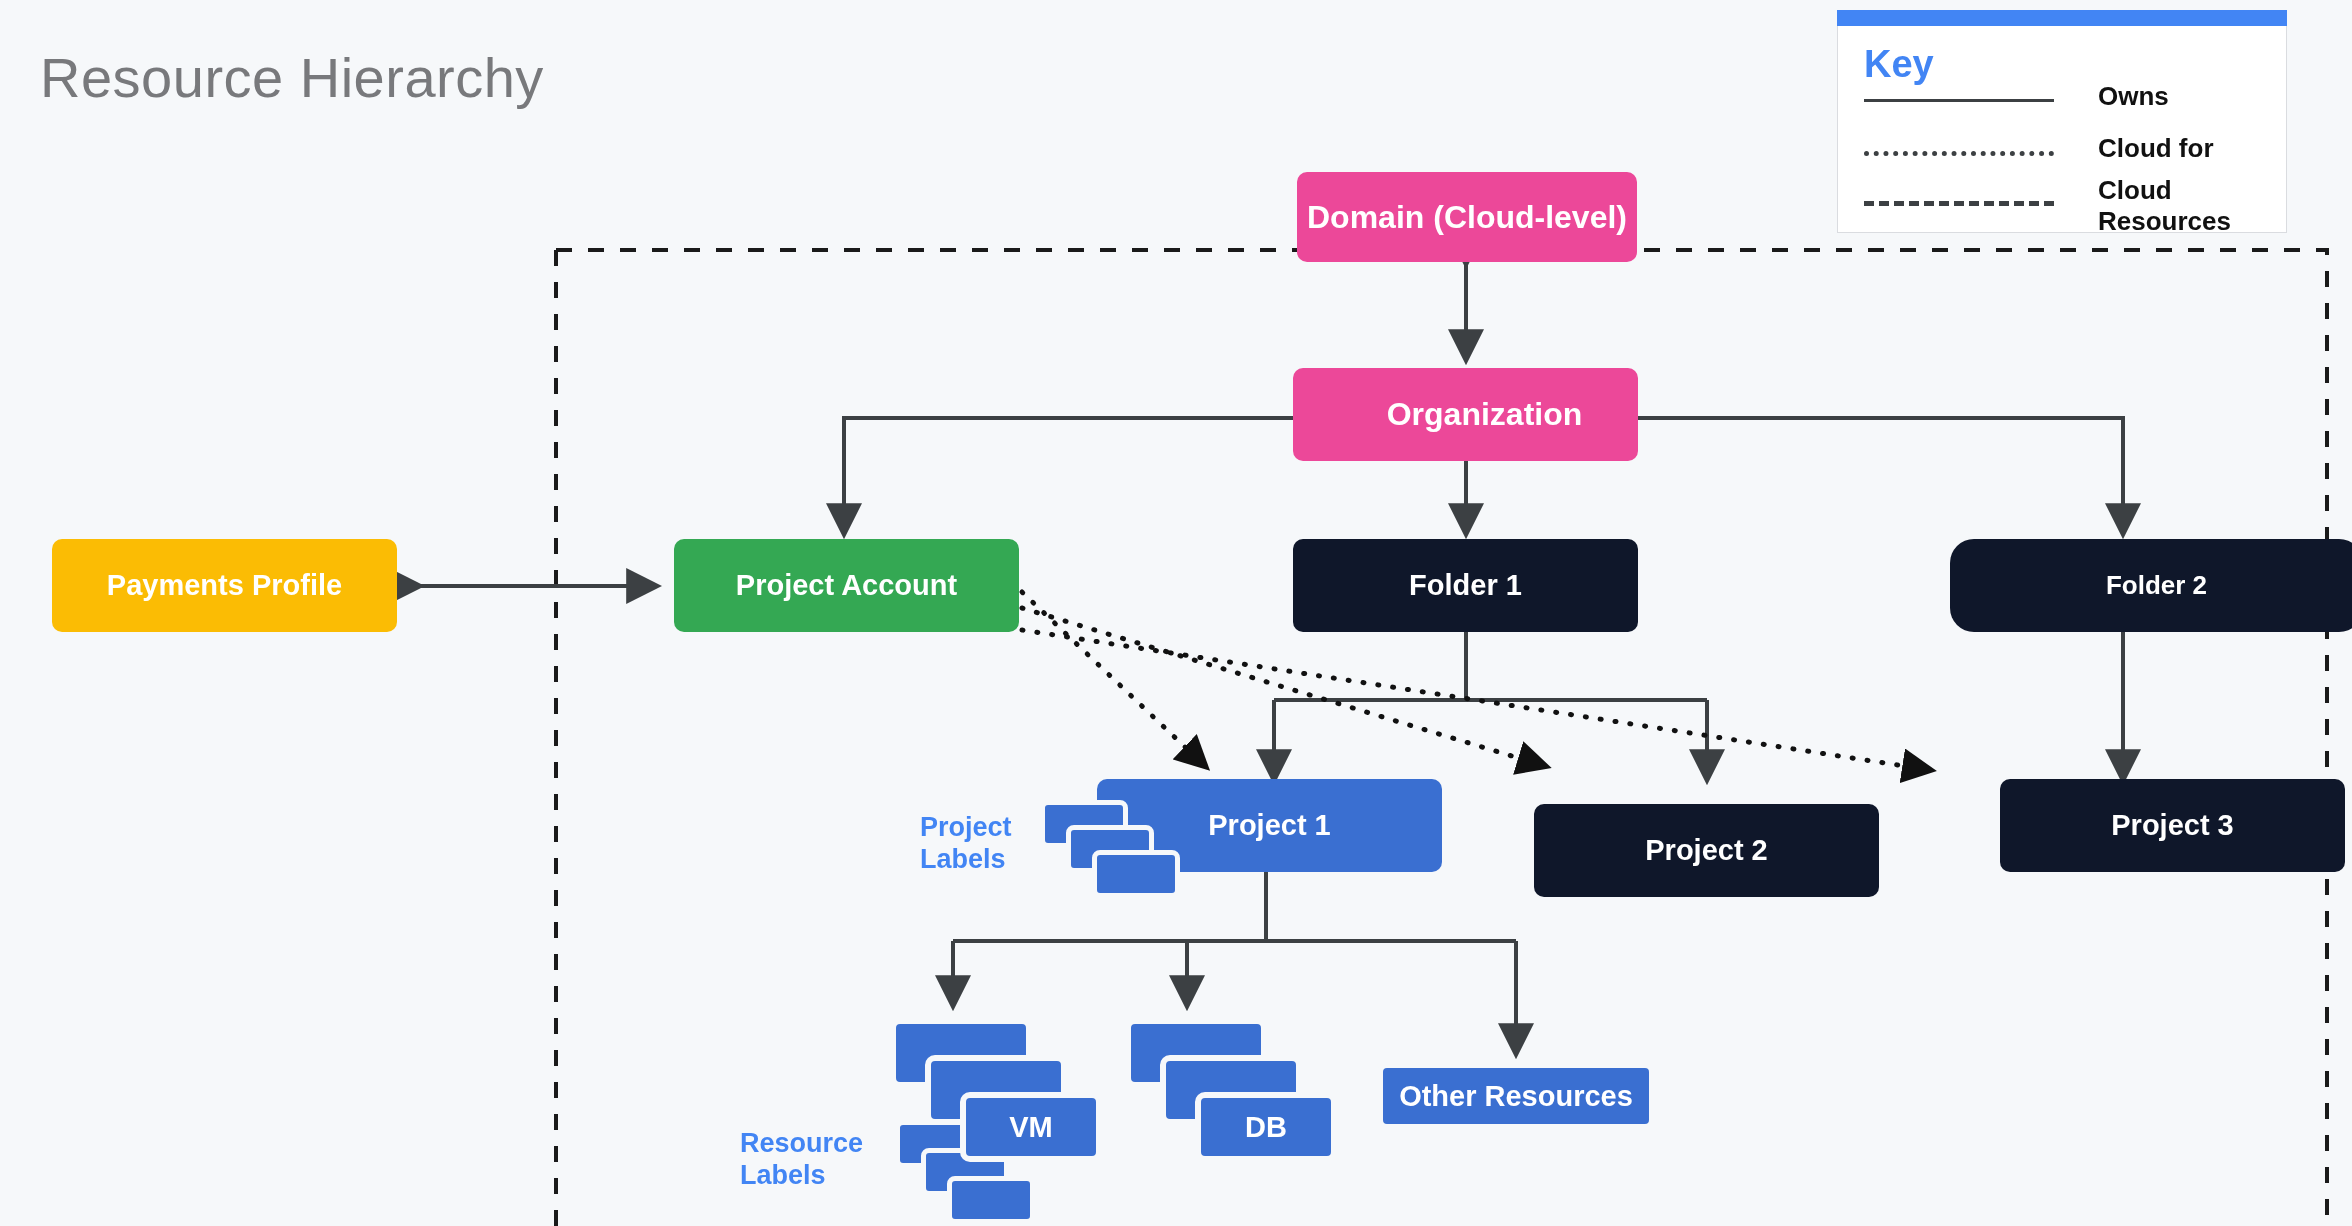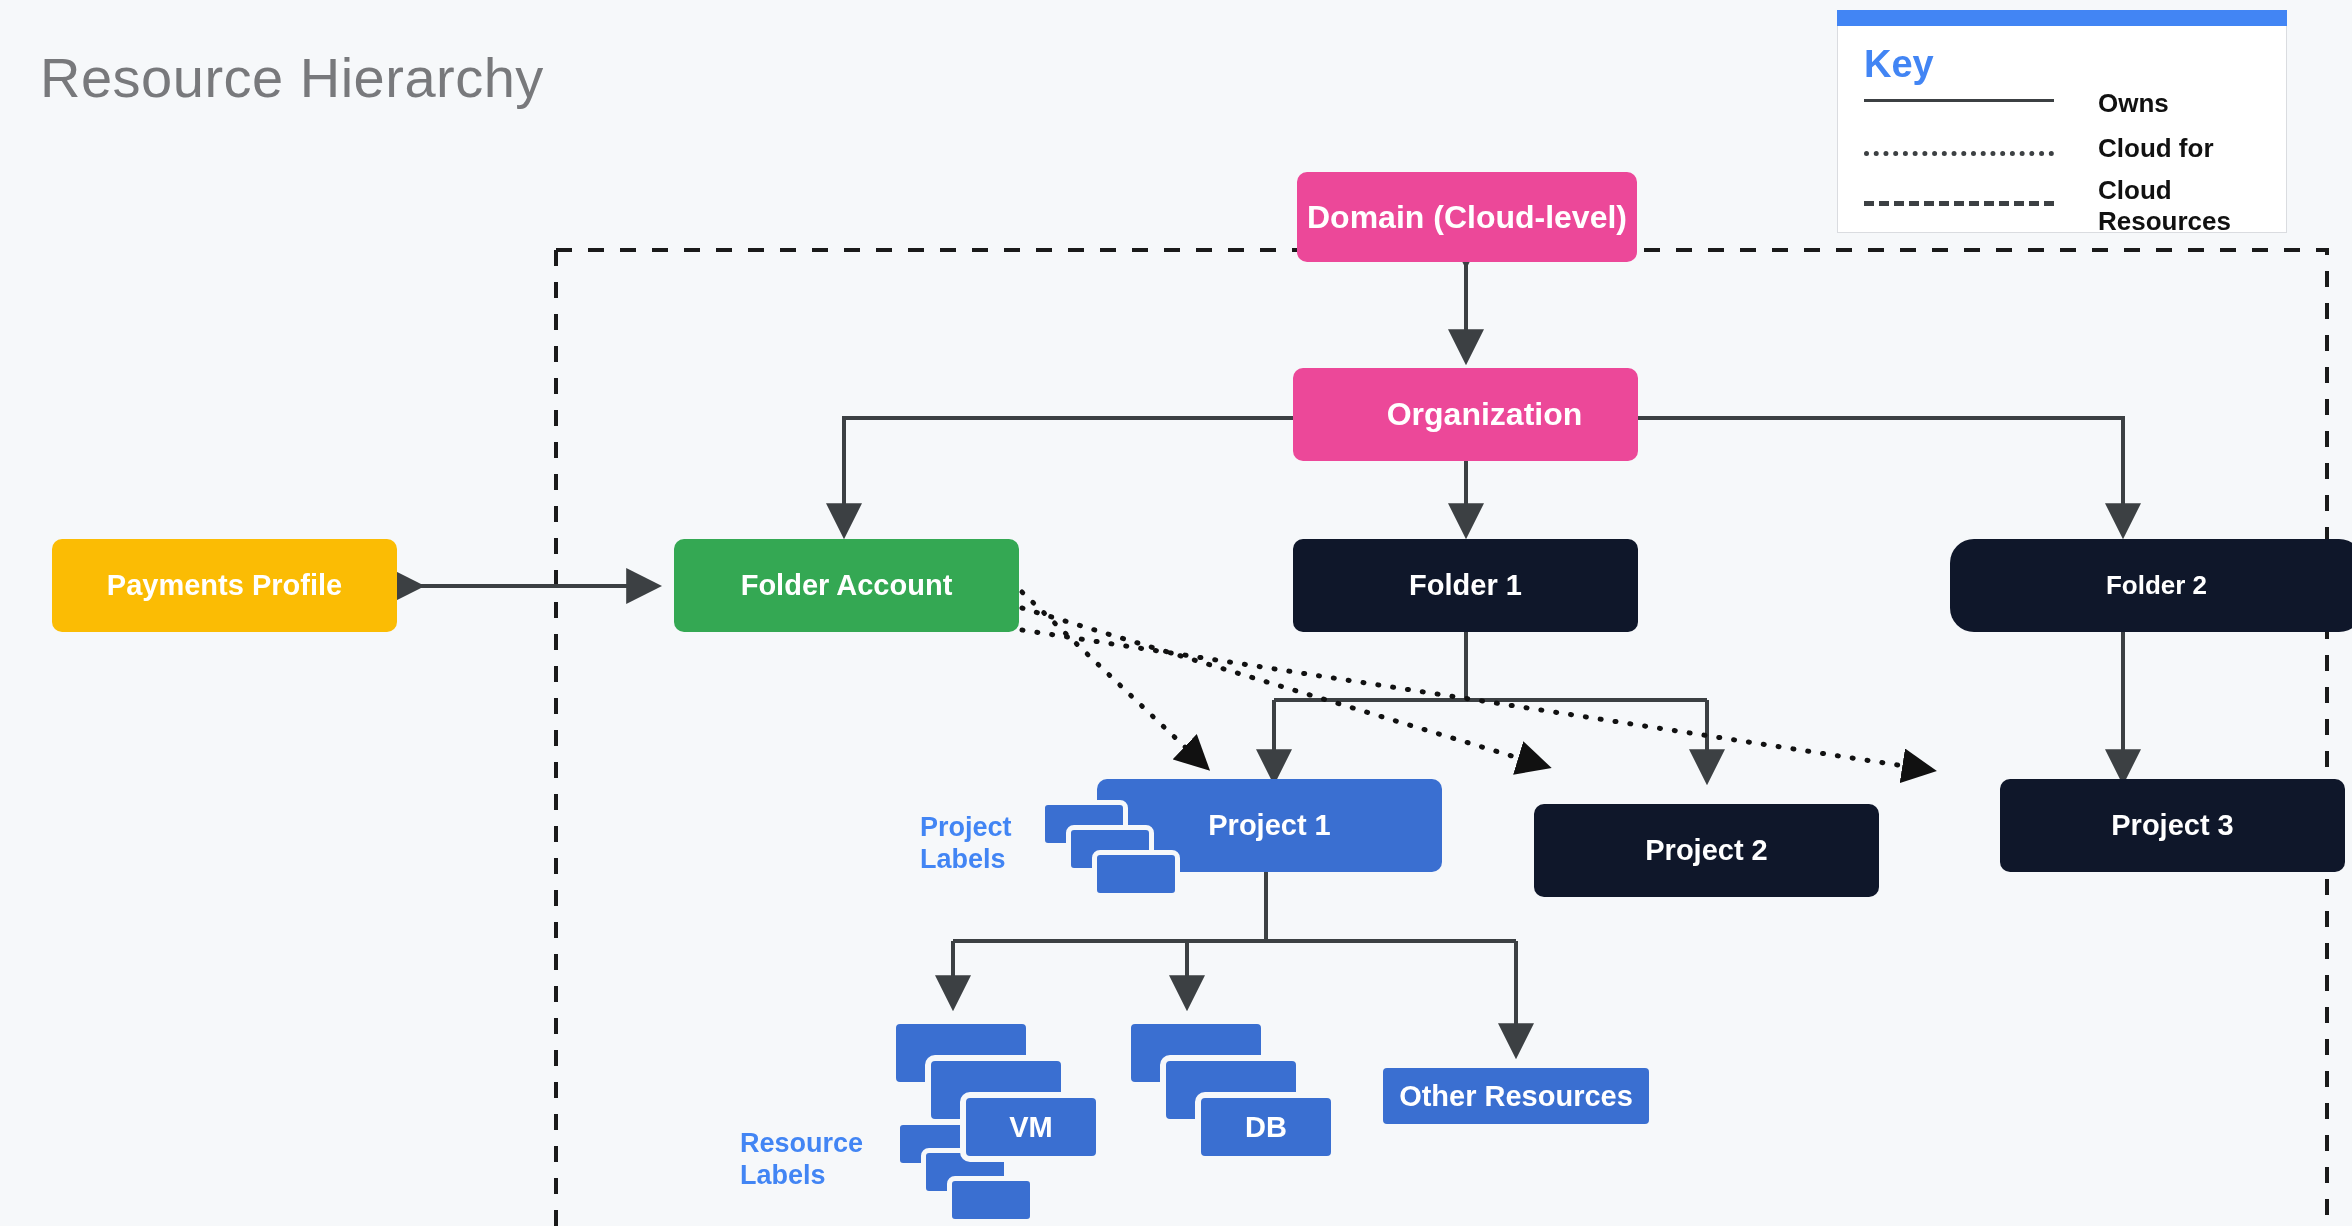--- a/index.html
+++ b/index.html
@@ -125,21 +125,21 @@
     <line x1="1187" y1="968" x2="1187" y2="1004" stroke="#3c4043" stroke-width="4" marker-end="url(#ah)"></line>
     <line x1="1516" y1="1004" x2="1516" y2="1052" stroke="#3c4043" stroke-width="4" marker-end="url(#ah)"></line>
   </svg>
 
   <div class="node red" style="left:1297px;top:172px;width:340px;height:90px;font-size:32px;">Domain (Cloud-level)</div>
 
   <div class="node red" style="left:1293px;top:368px;width:345px;height:93px;font-size:32px;padding-left:38px;">Organization</div>
 
   <div class="node amber" style="left:52px;top:539px;width:345px;height:93px;font-size:29px;">Payments Profile</div>
 
-  <div class="node green" style="left:674px;top:539px;width:345px;height:93px;font-size:29px;">Folder Account</div>
+  <div class="node green" style="left:674px;top:539px;width:345px;height:93px;font-size:29px;">Project Account</div>
 
   <div class="node blue" style="left:1293px;top:539px;width:345px;height:93px;font-size:29px;">Folder 1</div>
 
   <div class="node blue" style="left:1950px;top:539px;width:413px;height:93px;font-size:26px;border-radius:24px;">Folder 2</div>
 
   <div class="node blue-dark" style="left:1097px;top:779px;width:345px;height:93px;font-size:29px;">Project 1</div>
 
   <div class="node blue" style="left:1534px;top:804px;width:345px;height:93px;font-size:29px;">Project 2</div>
 
   <div class="node blue" style="left:2000px;top:779px;width:345px;height:93px;font-size:29px;">Project 3</div>
@@ -177,21 +177,21 @@
   </div>
 
   <div class="stackcard" style="left:1377px;top:1062px;width:266px;height:56px;font-size:29px;">Other Resources</div>
 
   <div class="legend">
     <div class="topbar"></div>
     <div class="key-title">Key</div>
 
     <div class="lrow" style="top:88px;">
       <div class="sample s-solid"></div>
-      <div class="ltext" style="top:-18px;margin-top:7px;">Owns</div>
+      <div class="ltext" style="top:-18px;">Owns</div>
     </div>
 
     <div class="lrow" style="top:140px;">
       <div class="sample s-dotted"></div>
       <div class="ltext" style="top:-18px;">Cloud for</div>
     </div>
 
     <div class="lrow" style="top:190px;">
       <div class="sample s-dashed"></div>
       <div class="ltext" style="top:-26px;width:180px;">Cloud Resources</div>

